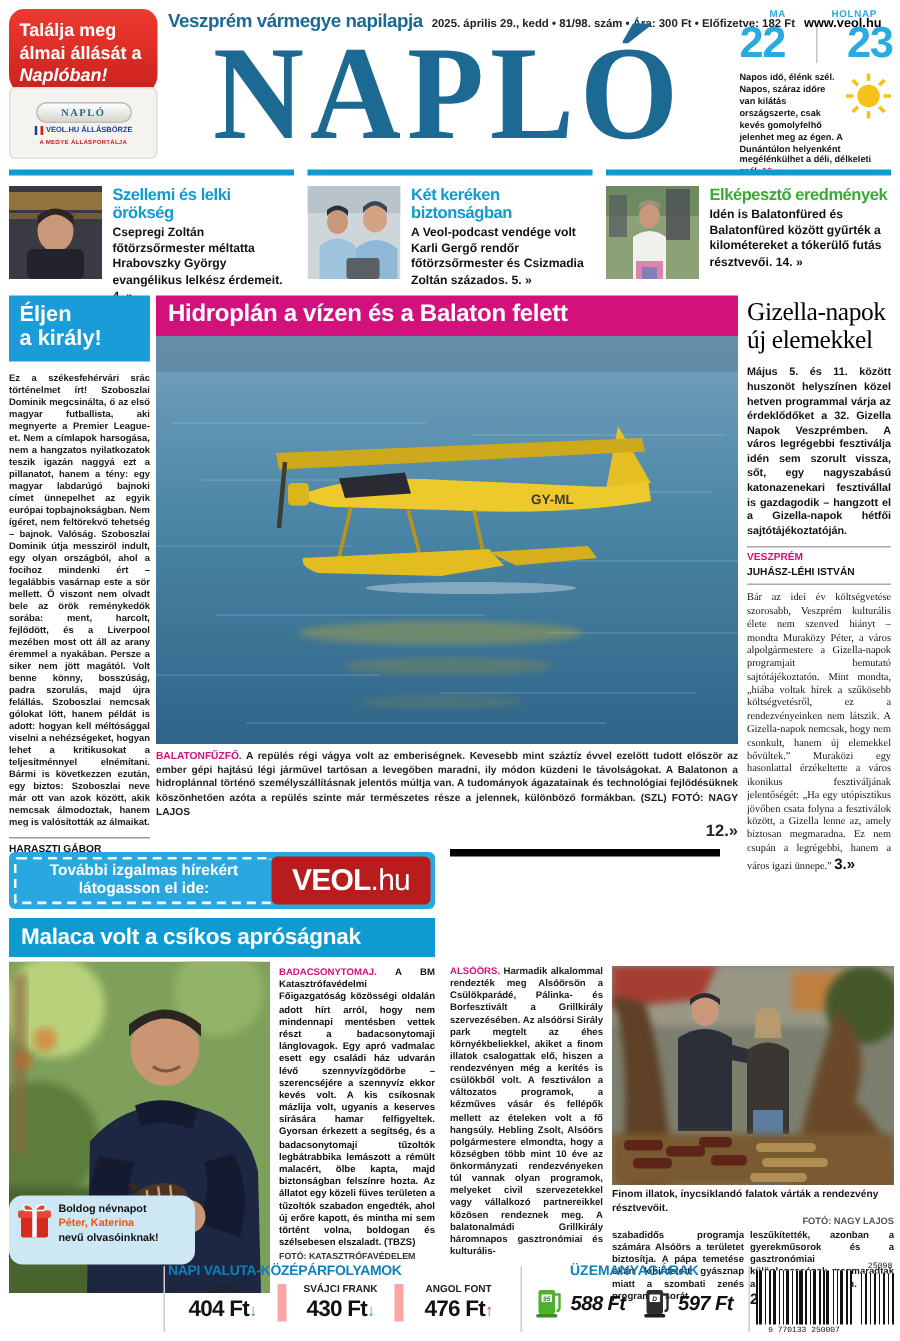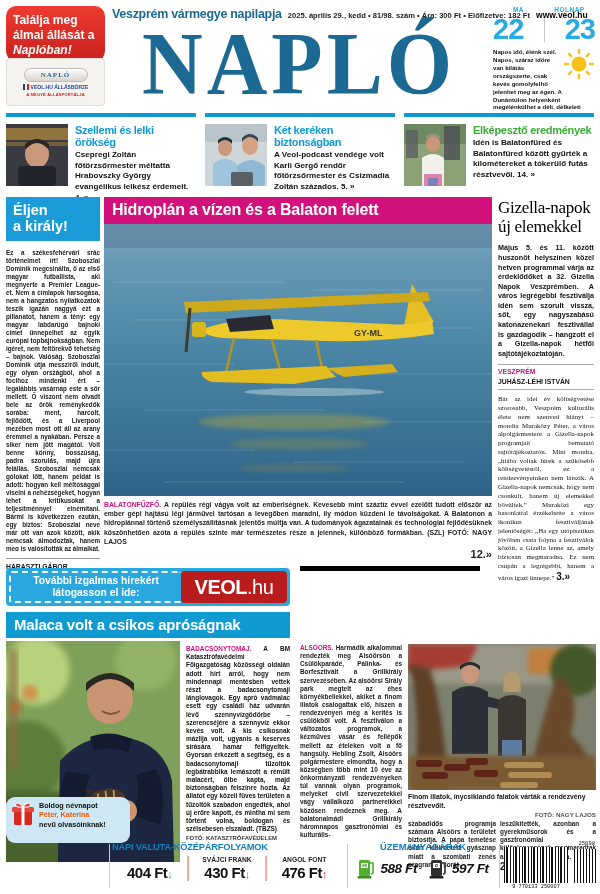--- a/index.html
+++ b/index.html
@@ -119,21 +119,21 @@
   .b-rule { position:absolute; left:6px; top:833px; width:98px; height:5px; background:#000; }
   .nameday { position:absolute; left:6px; top:797px; width:124px; height:46px; background:#cde7f5;
              border-radius:9px; display:flex; align-items:flex-start; gap:4px; padding:4px 5px; }
   .nd-text { font-size:7.2px; font-weight:800; line-height:1.3; color:#111; }
   .nd-names { color:#e95a0c; }
   .vsep { position:absolute; top:844px; width:1px; height:44px; background:#ccc; }
 
   .currency { position:absolute; left:112px; top:842px; width:230px; }
   .cur-title { color:#0e7fbe; font-weight:800; font-size:9.3px; letter-spacing:-0.2px; }
   .cur-row { display:flex; margin-top:4px; }
-  .cur-cell { flex:1; text-align:center; border-left:2px solid #fca5a5; }
+  .cur-cell { flex:1; text-align:center; border-left:6px solid #fca5a5; }
   .cur-cell:first-child { border-left:none; }
   .cur-label { font-size:6.7px; font-weight:700; color:#222; }
   .cur-value { font-size:15px; font-weight:800; letter-spacing:-0.5px; margin-top:1px; }
   .cur-arrow { font-size:11px; font-weight:800; }
   .down { color:#1a9cd8; } .up { color:#e8432d; }
 
   .fuel { position:absolute; left:352px; top:842px; width:142px; }
   .fuel-title { text-align:center; color:#0e7fbe; font-weight:800; font-size:9.3px; }
   .fuel-row { display:flex; justify-content:center; align-items:center; gap:12px; margin-top:6px; }
   .fuel-item { display:flex; align-items:center; gap:4px;font-style:italic; }

